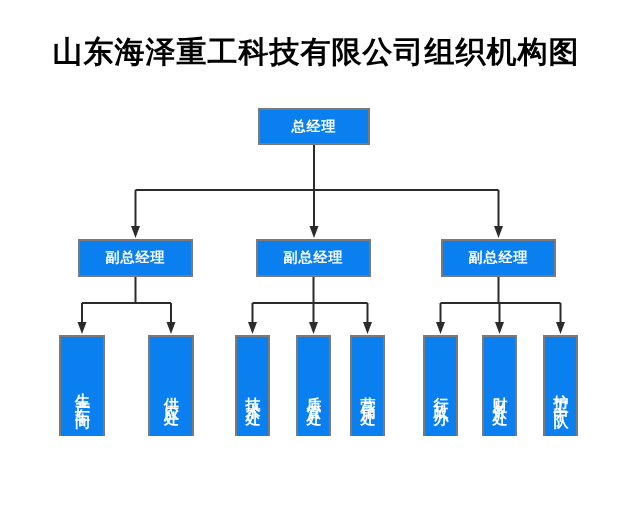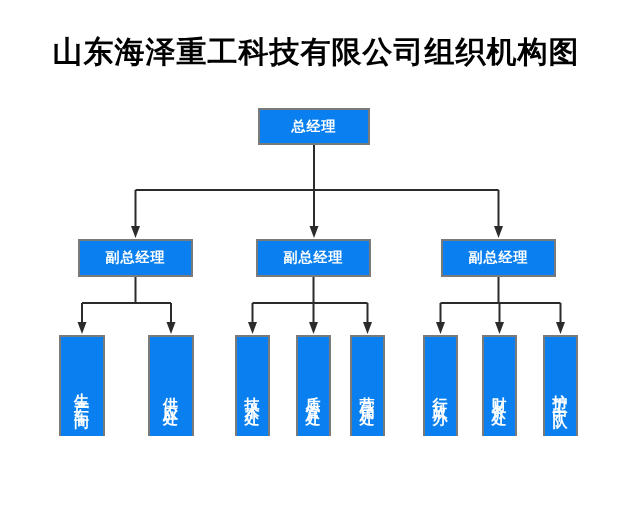--- a/index.html
+++ b/index.html
@@ -51,20 +51,21 @@
   .node {
     position: absolute;
     background: var(--box-fill);
     border: 2px solid var(--box-border);
     color: var(--box-text);
     display: flex;
     align-items: center;
     justify-content: center;
     font-weight: bold;
     text-align: center;
+    font-family: Liberation Serif, serif;
   }
   .node.h { font-size: 14px; letter-spacing: 1px; }
   .node.v span {
     writing-mode: vertical-rl;
     text-orientation: upright;
     font-size: 15px;
     letter-spacing: 7px;
     line-height: 1;
   }
   

